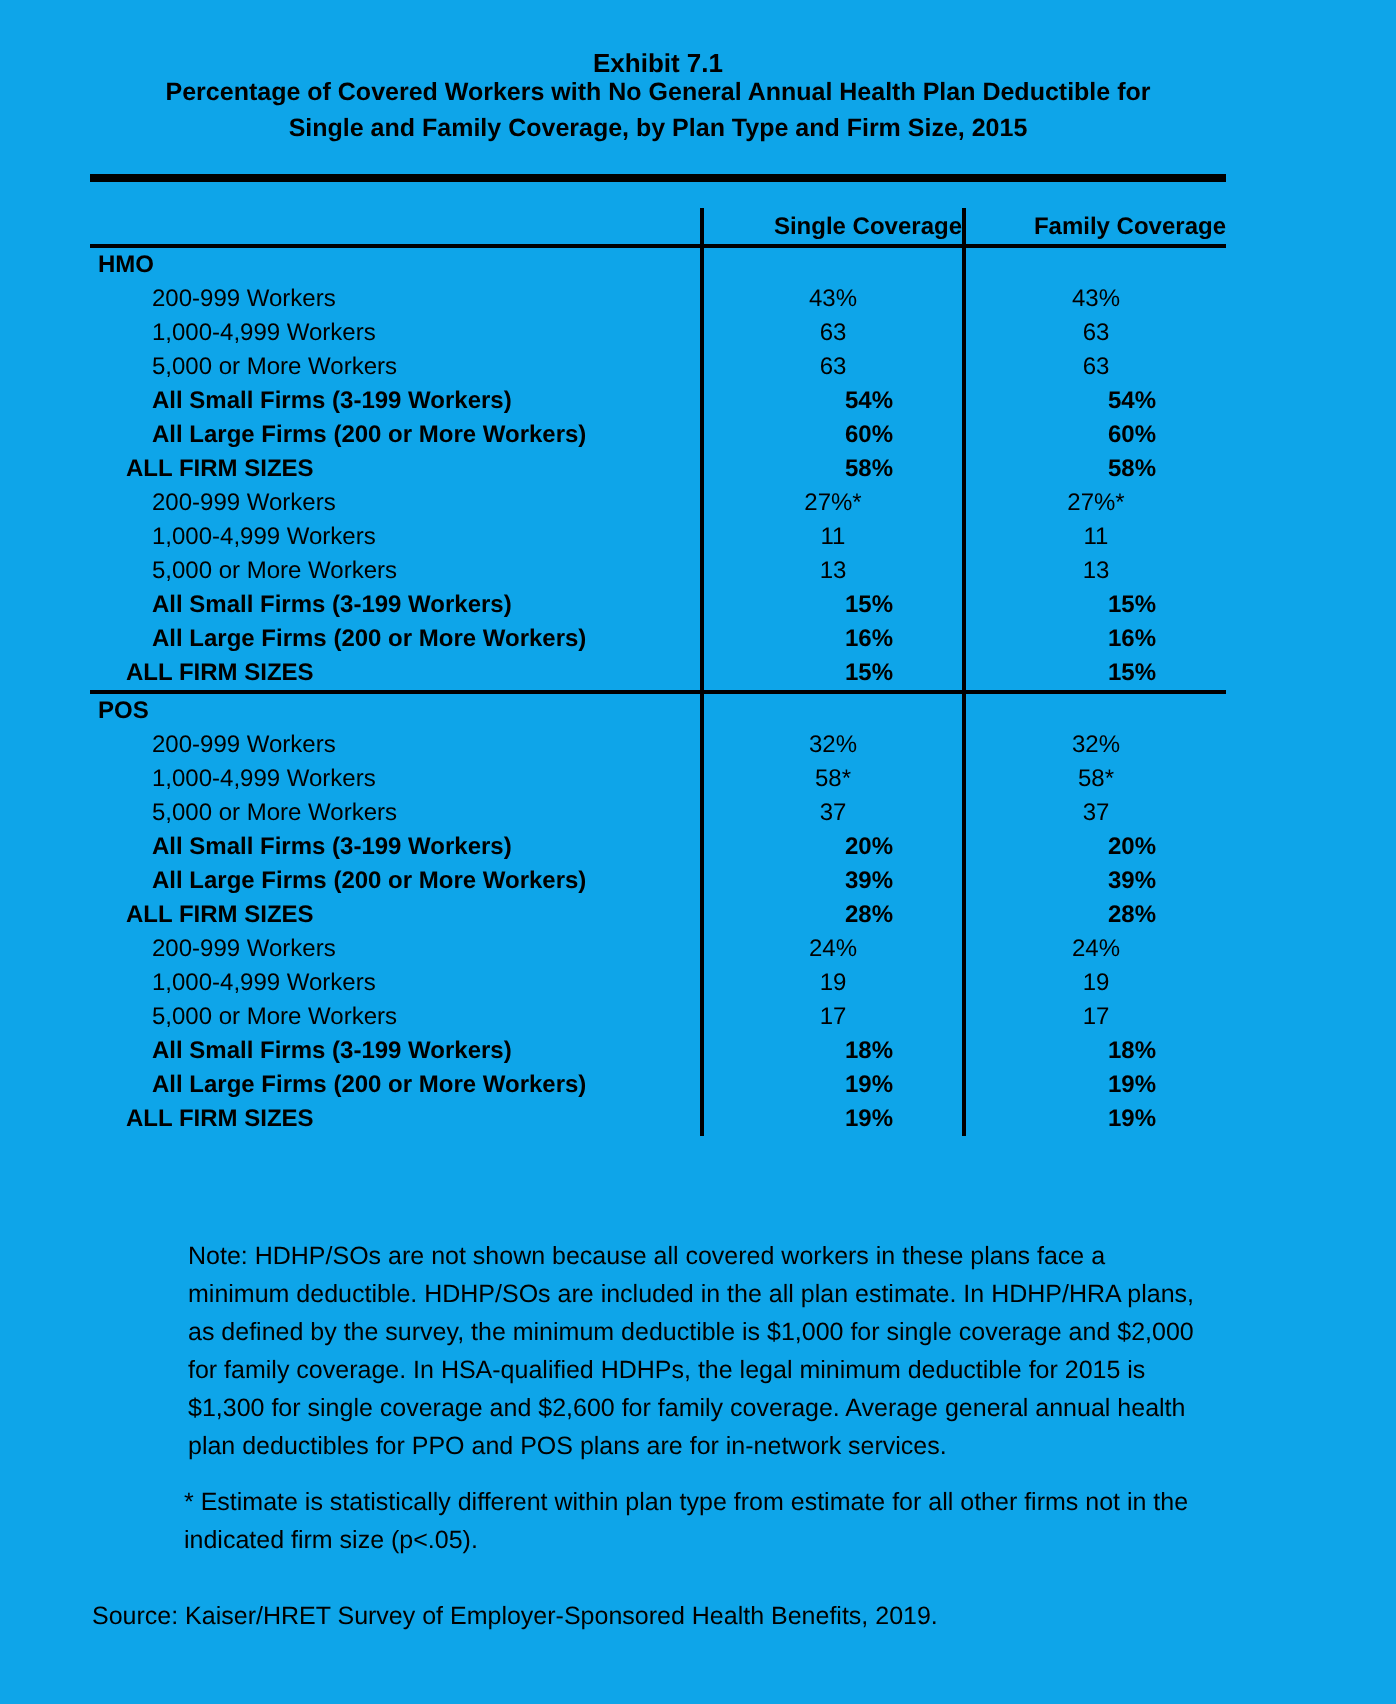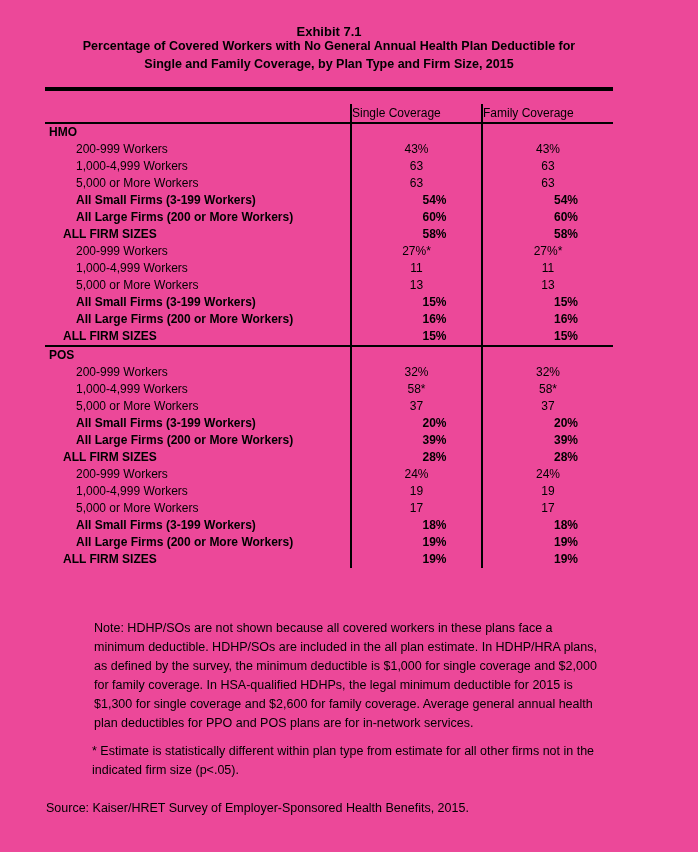--- a/index.html
+++ b/index.html
@@ -1,20 +1,20 @@
 <!DOCTYPE html>
 <html><head>
 <meta charset="utf-8">
 <style>
   html, body { margin: 0; padding: 0; background: #ffffff; }
   .page {
     position: relative;
     width: 698px;
     height: 852px;
-    background: #ec4899;
+    background: #0ea5e9;
     color: #000000;
     font-family: "Liberation Sans", sans-serif;
     overflow: hidden;
   }
   .exhibit-label {
     position: absolute;
     top: 24px; left: 20px; width: 618px;
     text-align: center;
     font-size: 13px; font-weight: bold;
   }
@@ -36,24 +36,24 @@
     top: 104px; left: 45px;
     width: 568px;
     border-collapse: collapse;
     table-layout: fixed;
     font-size: 12px;
   }
   table.data-table col.c-label  { width: 306px; }
   table.data-table col.c-single { width: 131px; }
   table.data-table col.c-family { width: 131px; }
   table.data-table thead th {
-    font-weight: normal;
+    font-weight: bold;
     height: 18px;
     padding: 0;
-    text-align: left;
+    text-align: right;
     vertical-align: middle;
     border-bottom: 2px solid #000;
     margin-top: 16px;
   }
   table.data-table thead th.coverage { border-left: 2px solid #000; }
   table.data-table td {
     height: 17px;
     padding: 0;
     line-height: 17px;
     vertical-align: middle;
@@ -253,15 +253,15 @@
   <div class="note-text">Note: HDHP/SOs are not shown because all covered workers in these plans face a
 minimum deductible.  HDHP/SOs are included in the all plan estimate. In HDHP/HRA plans,
 as defined by the survey, the minimum deductible is $1,000 for single coverage and $2,000
 for family coverage.  In HSA-qualified HDHPs, the legal minimum deductible for 2015 is
 $1,300 for single coverage and $2,600 for family coverage.  Average general annual health
 plan deductibles for PPO and POS plans are for in-network services.</div>
 
   <div class="footnote-text">* Estimate is statistically different within plan type from estimate for all other firms not in the
 indicated firm size (p&lt;.05).</div>
 
-  <div class="source-text">Source: Kaiser/HRET Survey of Employer-Sponsored Health Benefits, 2015.</div>
+  <div class="source-text">Source: Kaiser/HRET Survey of Employer-Sponsored Health Benefits, 2019.</div>
 
 </div>
 
 </body></html>

